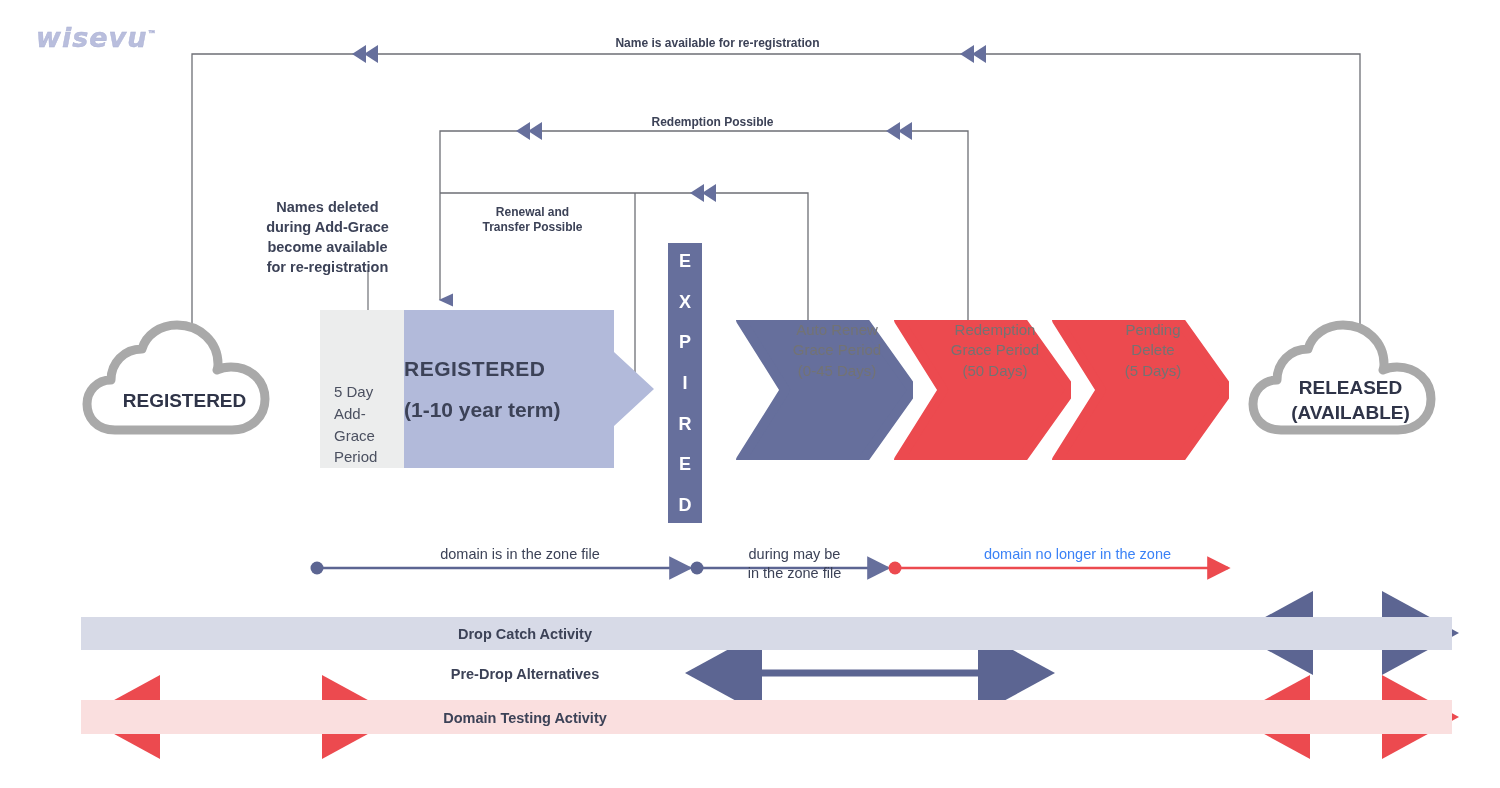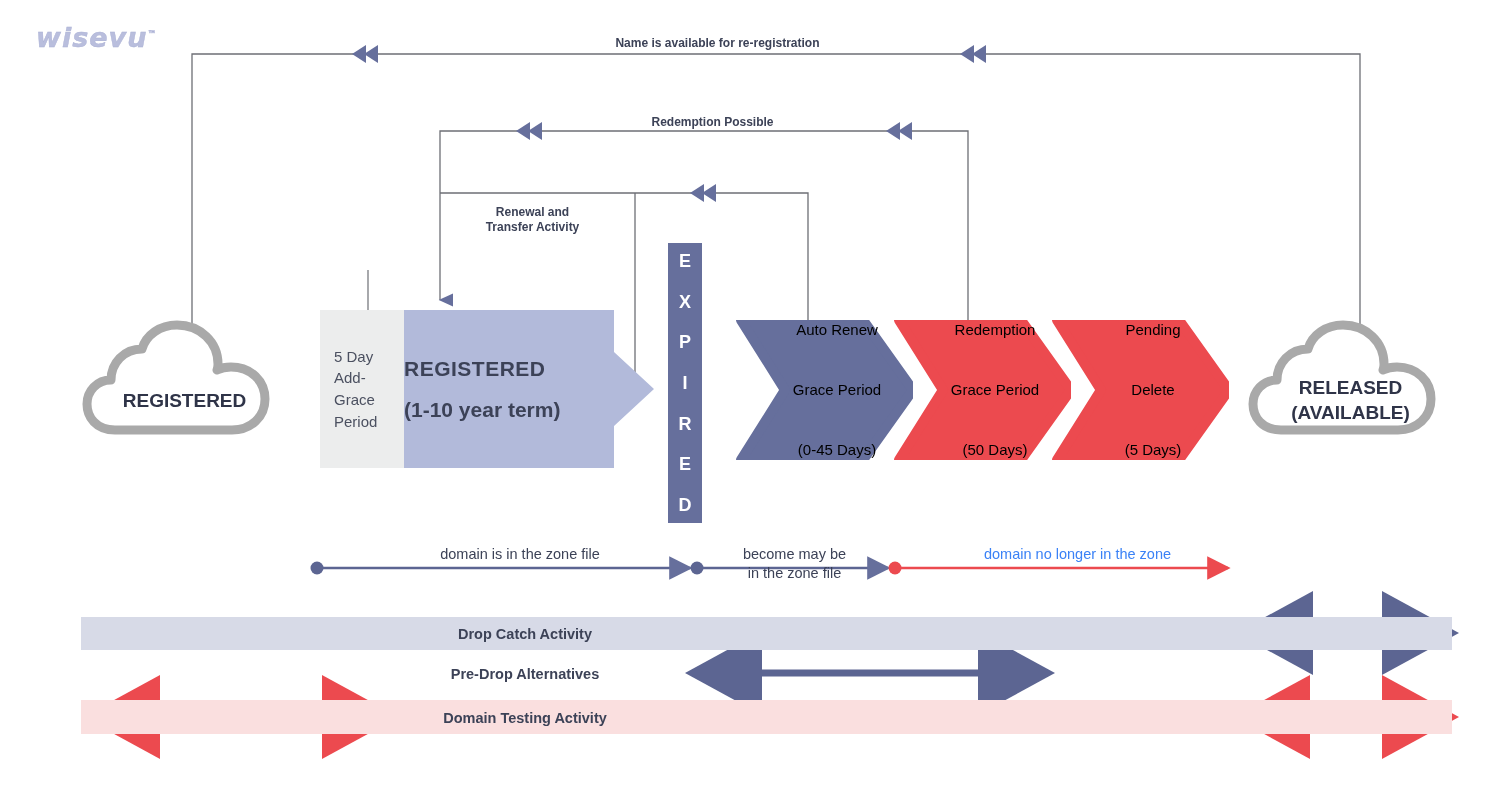--- a/index.html
+++ b/index.html
@@ -83,22 +83,22 @@
     padding:9px 0 9px 0;
   }
   .expiredbar span{
     color:#ffffff;font-size:18px;font-weight:bold;line-height:1;
   }
 
   .chev{position:absolute;}
   .chevtext{
     position:absolute;left:0;top:0;width:100%;height:100%;
     display:flex;flex-direction:column;
-    align-items:center;justify-content:space-between;
-    color:#000000;font-size:15px;line-height:1.35;
+    align-items:center;justify-content:flex-start;
+    color:#737373;font-size:15px;line-height:1.35;
     text-align:center;pointer-events:none;
   }
   .chevtext.shift{padding-left:26px;box-sizing:border-box;}
 
   
   .zonelabel{
     position:absolute;text-align:center;
     font-size:14.5px;font-weight:normal;line-height:1.3;
     color:#3c4257;
   }
@@ -193,41 +193,47 @@
 
     <line x1="1240" y1="717" x2="1452" y2="717" stroke="#ec4a4f" stroke-width="7" marker-start="url(#big-l-red)" marker-end="url(#big-r-red)"></line>
   </svg>
 
   <div class="wirelabel" style="left:540px;top:36px;width:355px;">Name is available for re-registration</div>
 
   <div class="wirelabel" style="left:600px;top:115px;width:225px;">Redemption Possible</div>
 
   <div class="wirelabel multi" style="left:455px;top:205px;width:155px;">
     <span>Renewal and</span><br>
-    <span>Transfer Activity</span>
-  </div>
-
+    <span>Transfer Possible</span>
+  </div>
+
+  <div class="notelabel" style="left:240px;top:197px;width:175px;">
+    <span>Names deleted</span><br>
+    <span>during Add-Grace</span><br>
+    <span>become available</span><br>
+    <span>for re-registration</span>
+  </div>
 
   <div class="cloud" style="left:82px;top:318px;width:205px;height:125px;">
     <svg width="205" height="125" viewBox="0 0 205 125">
       <path d="M33,112
                C14,112 5,99 5,86
                C5,73 15,62 29,62
                C29,45 42,31 60,31
                C64,17 78,7 95,7
                C118,7 136,24 136,46
                C136,48 136,50 135,52
                C139,50 144,49 149,49
                C169,49 183,63 183,81
                C183,99 169,112 150,112 Z" fill="#ffffff" stroke="#a9a9a9" stroke-width="9" stroke-linejoin="round"></path>
     </svg>
     <div class="cloudtext" style="top:70px;">REGISTERED</div>
   </div>
 
-  <div class="addgrace" style="left:320px;top:310px;width:84px;height:158px;">
+  <div class="addgrace" style="left:320px;top:310px;width:84px;height:158px;align-items:flex-end;">
     <span>
       <span>5 Day</span><br>
       <span>Add-</span><br>
       <span>Grace</span><br>
       <span>Period</span>
     </span>
   </div>
 
   <svg style="position:absolute;left:404px;top:310px;" width="250" height="158" viewBox="0 0 250 158">
     <path d="M0,0 L210,0 L210,42 L250,79 L210,116 L210,158 L0,158 Z" fill="#b2bada"></path>
@@ -295,21 +301,21 @@
     </svg>
     <div class="cloudtext" style="top:57px;">
       <span>RELEASED</span><br>
       <span>(AVAILABLE)</span>
     </div>
   </div>
 
   <div class="zonelabel" style="left:390px;top:545px;width:260px;">domain is in the zone file</div>
 
   <div class="zonelabel" style="left:712px;top:545px;width:165px;">
-    <span>become may be</span><br>
+    <span>during may be</span><br>
     <span>in the zone file</span>
   </div>
 
   <div class="zonelabel red" style="left:945px;top:545px;width:265px;">domain no longer in the zone</div>
 
   <div class="band" style="left:81px;top:617px;width:1371px;height:33px;background:#d7dae7;"></div>
   <div class="bandlabel" style="left:380px;top:627px;width:290px;">Drop Catch Activity</div>
 
   <div class="bandlabel" style="left:380px;top:667px;width:290px;">Pre-Drop Alternatives</div>
 

